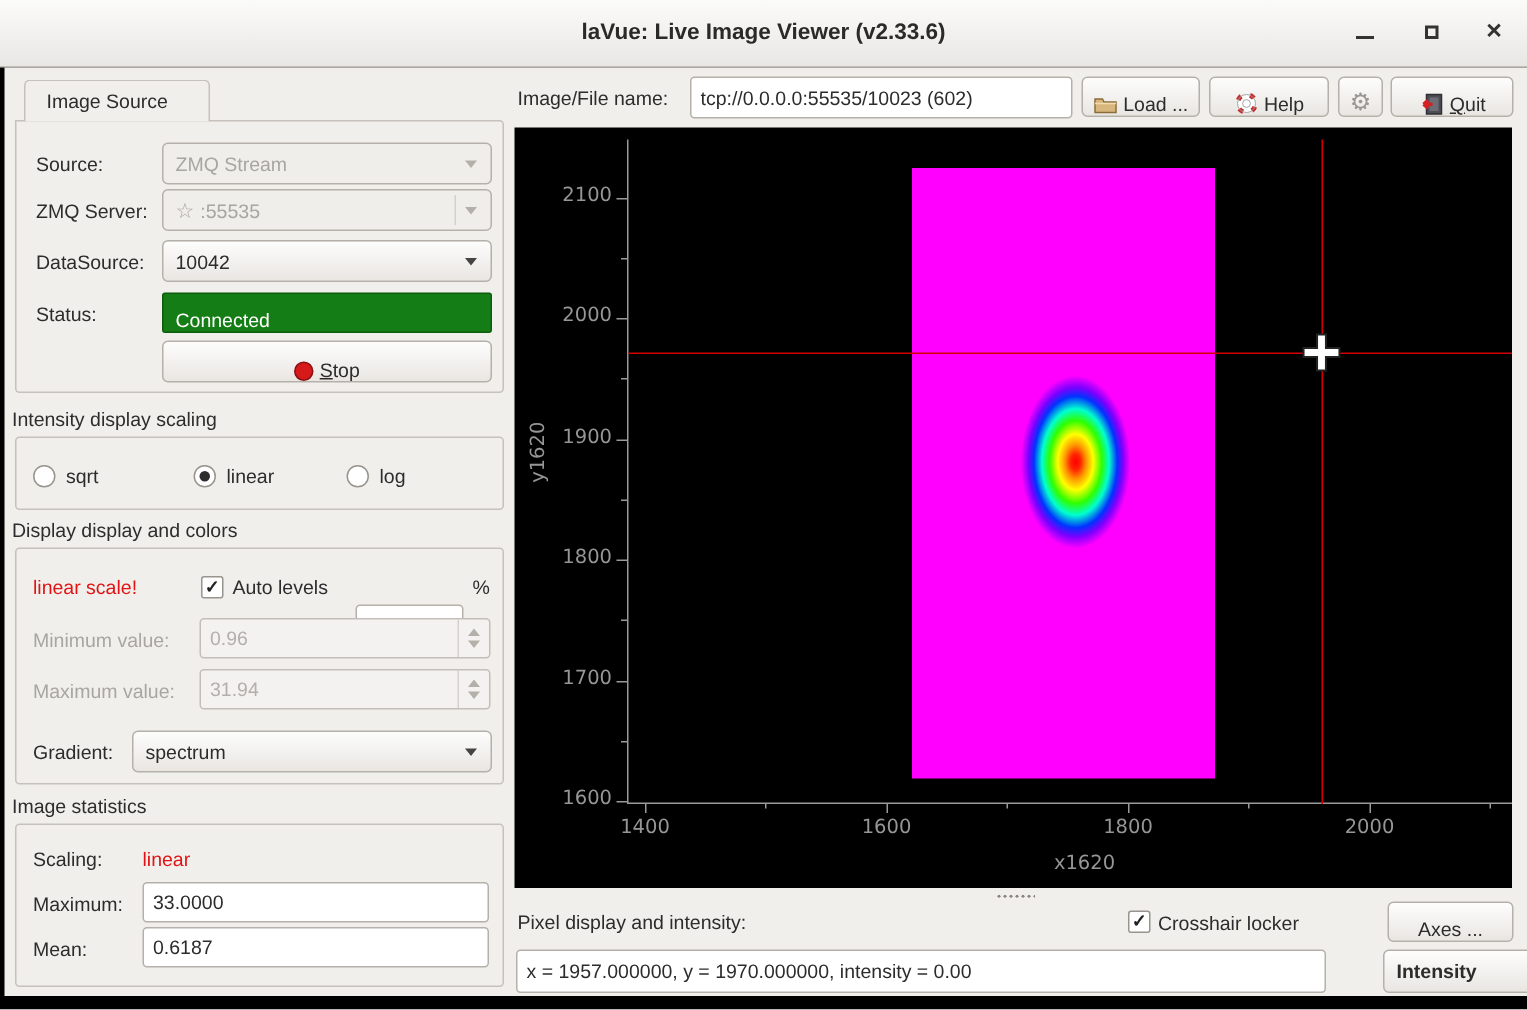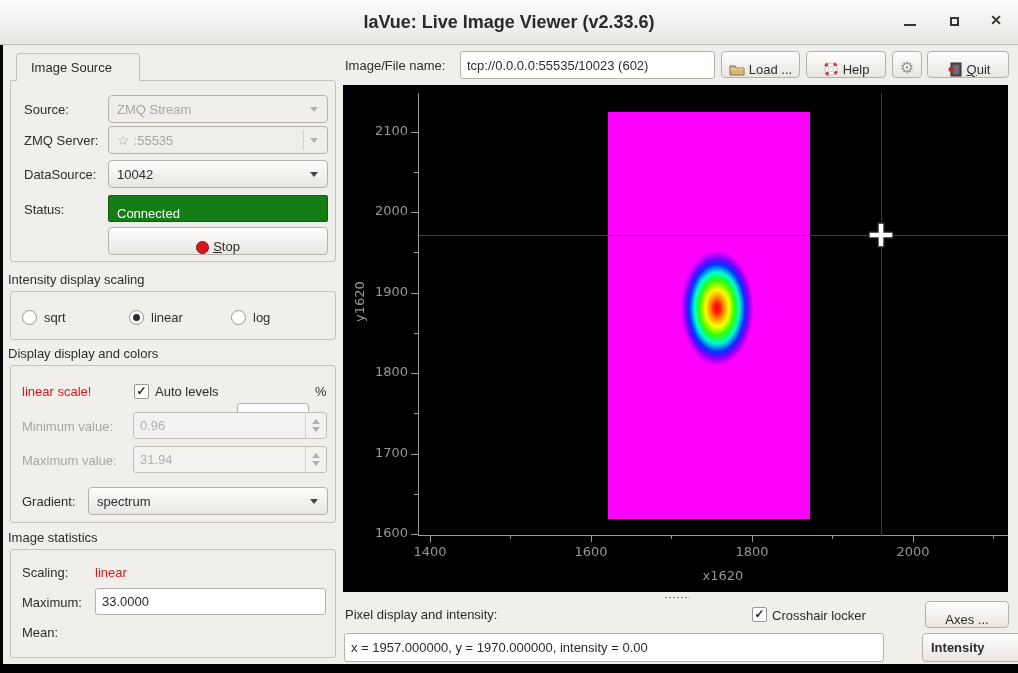--- a/index.html
+++ b/index.html
@@ -1,21 +1,21 @@
 <!DOCTYPE html>
 <html><head>
 <meta charset="utf-8">
 <style>
   html,body{margin:0;padding:0;}
   body{font-family:"Liberation Sans",sans-serif;font-size:13px;color:#2c2c2c;}
   #app{position:relative;width:1018px;height:673px;background:#000;overflow:hidden;}
   .titlebar{position:absolute;left:0;top:0;width:1018px;height:45px;
     background:linear-gradient(#fbfbfa,#e9e7e4);border-bottom:1px solid #c2beb8;box-sizing:border-box;}
   .win-title{position:absolute;left:0;right:0;top:0;height:44px;line-height:44px;text-align:center;
-    font-weight:bold;font-size:18px;color:#2a2a2a;}
+    font-weight:bold;font-size:15px;color:#2a2a2a;}
   .win-btn{position:absolute;top:10px;width:28px;height:24px;text-align:center;cursor:default;}
   .content-bg{position:absolute;left:3px;top:45px;width:1015px;height:619px;background:#f1efec;}
   .lbl{position:absolute;white-space:nowrap;}
   .dis-lbl{color:#a8a6a2;}
   .red-txt{color:#e01414;}
   .section-title{position:absolute;color:#2d2d2d;}
   .frame{position:absolute;border:1px solid #c6c2bb;border-radius:3px;box-sizing:border-box;}
   .tab{position:absolute;background:#f1efec;border:1px solid #c6c2bb;border-bottom:none;
     border-radius:4px 4px 0 0;box-sizing:border-box;line-height:27px;padding-left:14px;z-index:3;}
   .btn{position:absolute;background:linear-gradient(#fdfdfc,#e9e6e2);border:1px solid #b5b1aa;
@@ -153,20 +153,21 @@
   </div>
 
   <div class="section-title" style="left:8px;top:530px;">Image statistics</div>
   <div class="frame" style="left:10px;top:549px;width:326px;height:109px;"></div>
 
   <div class="lbl" style="left:22px;top:565px;">Scaling:</div>
   <div class="lbl red-txt" style="left:95px;top:565px;">linear</div>
   <div class="lbl" style="left:22px;top:595px;">Maximum:</div>
   <input class="input" style="left: 95px; top: 588px; width: 231px; height: 27px;" value="33.0000">
   <div class="lbl" style="left:22px;top:625px;">Mean:</div>
+  <input class="input" style="left: 95px; top: 618px; width: 231px; height: 27px;" value="0.6187">
 
   <div class="lbl" style="left:345px;top:58px;">Image/File name:</div>
   <input class="input" style="left: 460px; top: 51px; width: 255px; height: 28px;" value="tcp://0.0.0.0:55535/10023 (602)">
 
   <div class="btn" style="left:721px;top:51px;width:79px;height:27px;">
     <svg width="16" height="13">
       <path d="M1 3 L1 11 L15 11 L15 4 L7 4 L6 2 L1 2 Z" fill="#d9b77c" stroke="#8a6d3b" stroke-width="1"></path>
       <path d="M1 5 L15 5" stroke="#f2dcae" stroke-width="1"></path>
     </svg>
     <span>Load ...</span>

